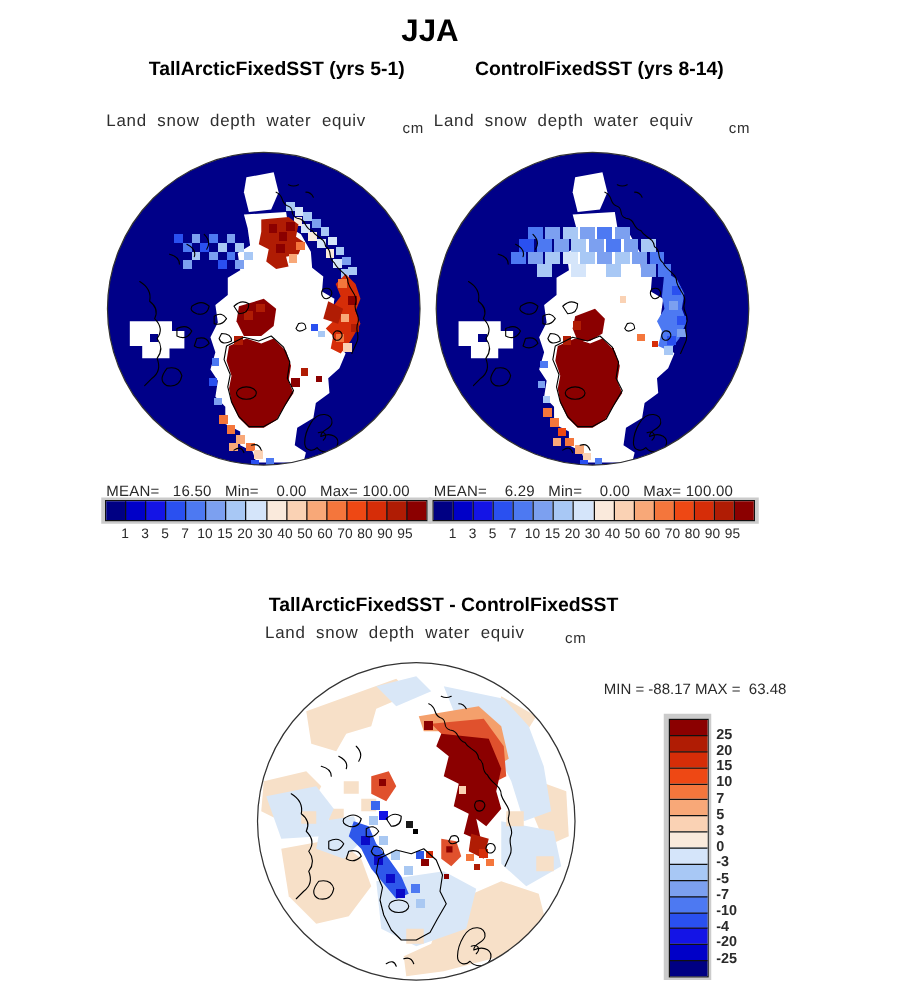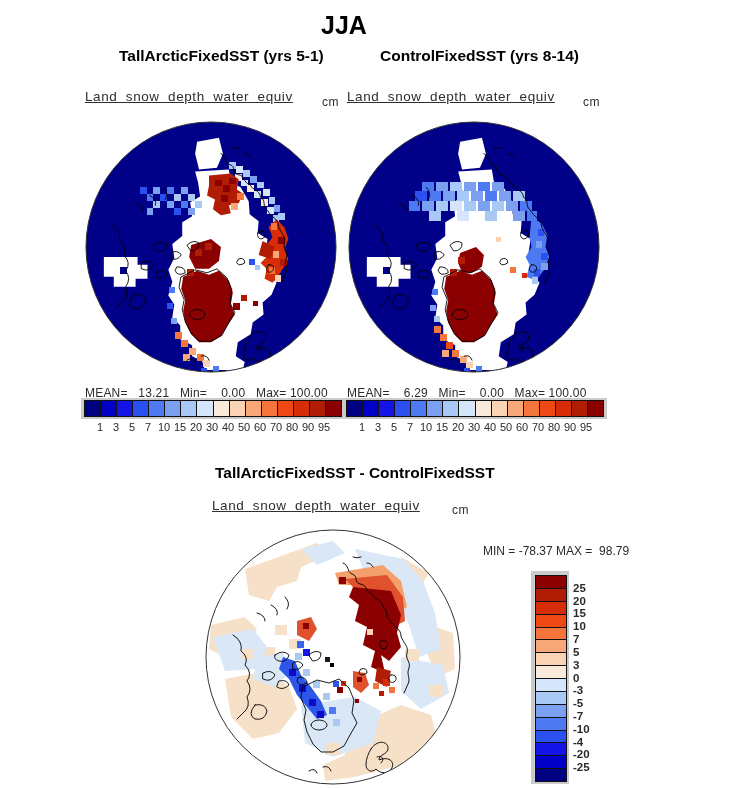--- a/index.html
+++ b/index.html
@@ -1,21 +1,21 @@
 <!DOCTYPE html>
 <html><head>
 <meta charset="utf-8">
 <style>
   html,body{margin:0;padding:0;background:#fff;}
   #fig{position:relative;width:733px;height:788px;background:#ffffff;overflow:hidden;
        font-family:"Liberation Sans", sans-serif;color:#2b2b2b;}
   .abs{position:absolute;white-space:nowrap;}
   .figtitle{left:0;top:11px;width:688px;text-align:center;font-size:25px;font-weight:700;color:#000;}
   .ptitle{top:47px;font-size:15.5px;font-weight:700;color:#000;}
-  .subtitle{font-size:13.5px;letter-spacing:.6px;word-spacing:4px;color:#2e2e2e;text-decoration:underline;}
+  .subtitle{font-size:13.5px;letter-spacing:.6px;word-spacing:4px;color:#2e2e2e;}
   .units{font-size:12px;color:#2e2e2e;letter-spacing:.5px;}
   .stats{top:386px;font-size:12px;white-space:pre;letter-spacing:.2px;color:#2a2a2a;}
   .cframe{position:absolute;background:#cbcbcb;}
   .hbar{position:absolute;display:flex;width:256px;height:15px;border:1px solid #111;background:#fff;}
   .hbar .cell{flex:1;border-left:1px solid #111;}
   .hbar .cell:first-child{border-left:none;}
   .hticks{position:absolute;width:258px;height:13px;top:421px;font-size:11px;color:#2a2a2a;}
   .hticks span{position:absolute;top:0;transform:translateX(-50%);}
   .vbar{position:absolute;left:535px;top:575px;display:flex;flex-direction:column;width:30px;height:205px;border:1px solid #111;background:#fff;}
   .vbar .cell{flex:1;border-top:1px solid #111;}
@@ -223,21 +223,21 @@
         <rect x="176" y="154" width="5" height="5" fill="#D62D08"></rect>
           <rect x="140" y="160" width="5" height="5" fill="#8B0000"></rect>
         <rect x="118" y="250" width="6" height="5" fill="#2A50F0"></rect>
           <rect x="130" y="248" width="6" height="6" fill="#4D79F2"></rect>
       </g>
       <use href="#coast"></use>
     </g>
     <circle cx="128" cy="128" r="126" fill="none" stroke="#333" stroke-width="1"></circle>
   </svg>
 
-  <div class="abs stats" style="left:85px;">MEAN=   13.21   Min=    0.00   Max= 100.00</div>
+  <div class="abs stats" style="left:85px;">MEAN=   16.50   Min=    0.00   Max= 100.00</div>
   <div class="abs stats" style="left:347px;">MEAN=    6.29   Min=    0.00   Max= 100.00</div>
 
   <div class="cframe" style="left:81px;top:398px;width:264px;height:21px;"></div>
   <div class="hbar" style="left:84px;top:400px;">
       <div class="cell" style="background: rgb(0, 0, 131);"></div>
       <div class="cell" style="background: rgb(0, 0, 200);"></div>
       <div class="cell" style="background: rgb(20, 20, 230);"></div>
       <div class="cell" style="background: rgb(42, 80, 240);"></div>
       <div class="cell" style="background: rgb(77, 121, 242);"></div>
       <div class="cell" style="background: rgb(124, 160, 240);"></div>
@@ -300,24 +300,24 @@
       <span style="left: 128px;">30</span>
       <span style="left: 144px;">40</span>
       <span style="left: 160px;">50</span>
       <span style="left: 176px;">60</span>
       <span style="left: 192px;">70</span>
       <span style="left: 208px;">80</span>
       <span style="left: 224px;">90</span>
       <span style="left: 240px;">95</span>
     </div>
 
-  <div class="abs ptitle" style="left:215px;top:464px;text-align:center;">TallArcticFixedSST - ControlFixedSST</div>
+  <div class="abs ptitle" style="left:215px;top:476px;text-align:center;">TallArcticFixedSST - ControlFixedSST</div>
   <div class="abs subtitle" style="left:212px;top:498px;">Land snow depth water equiv</div>
   <div class="abs units" style="left:452px;top:503px;">cm</div>
-  <div class="abs minmax">MIN = -78.37 MAX =  98.79</div>
+  <div class="abs minmax">MIN = -88.17 MAX =  63.48</div>
 
   <svg class="map" style="left:205px;top:529px;" width="256" height="256" viewBox="0 0 256 256">
     <defs>
         <clipPath id="clipC">
           <circle cx="128" cy="128" r="127"></circle>
         </clipPath>
       </defs>
     <g clip-path="url(#clipC)">
       <rect width="256" height="256" fill="#ffffff"></rect>
       <g fill="#F7E0C8">

